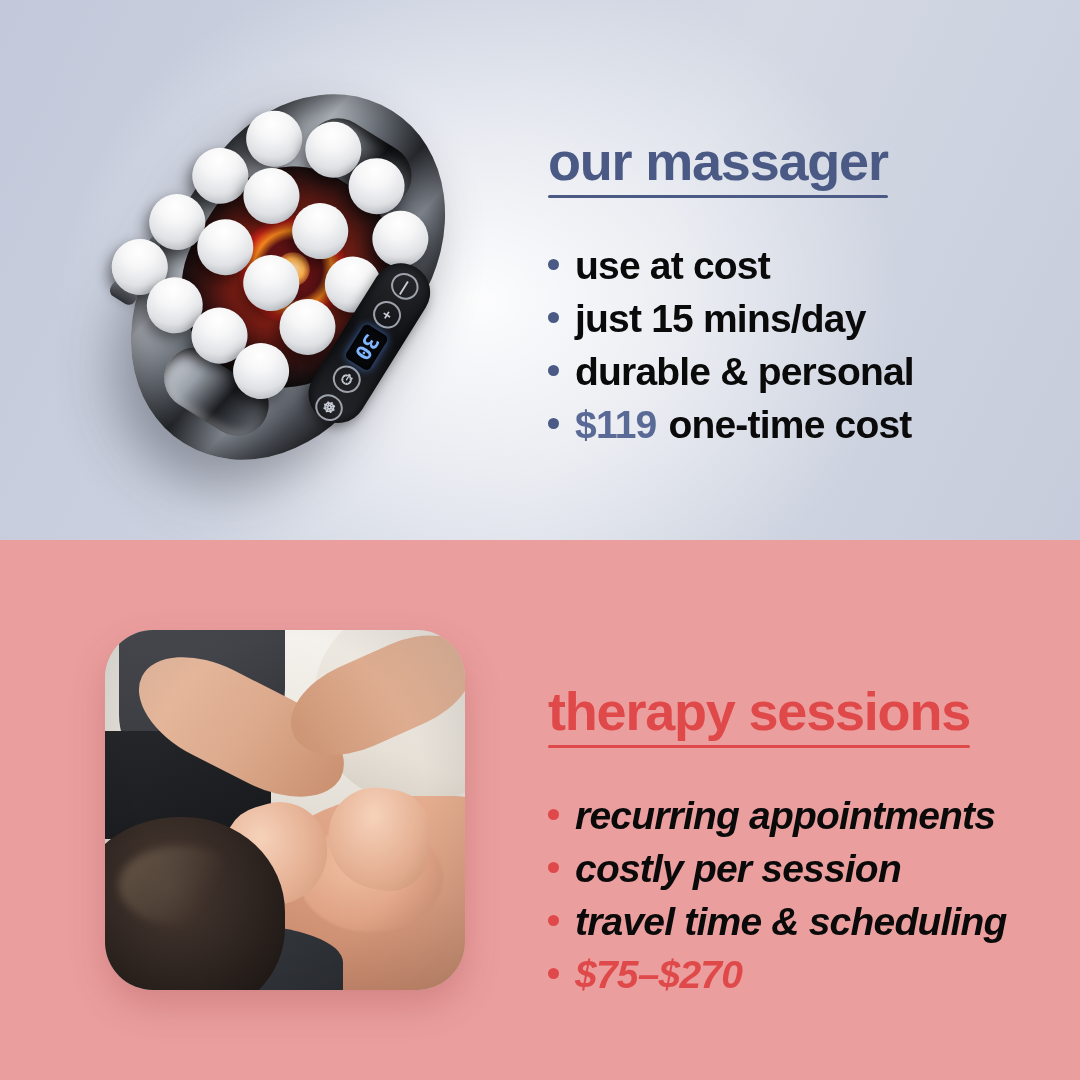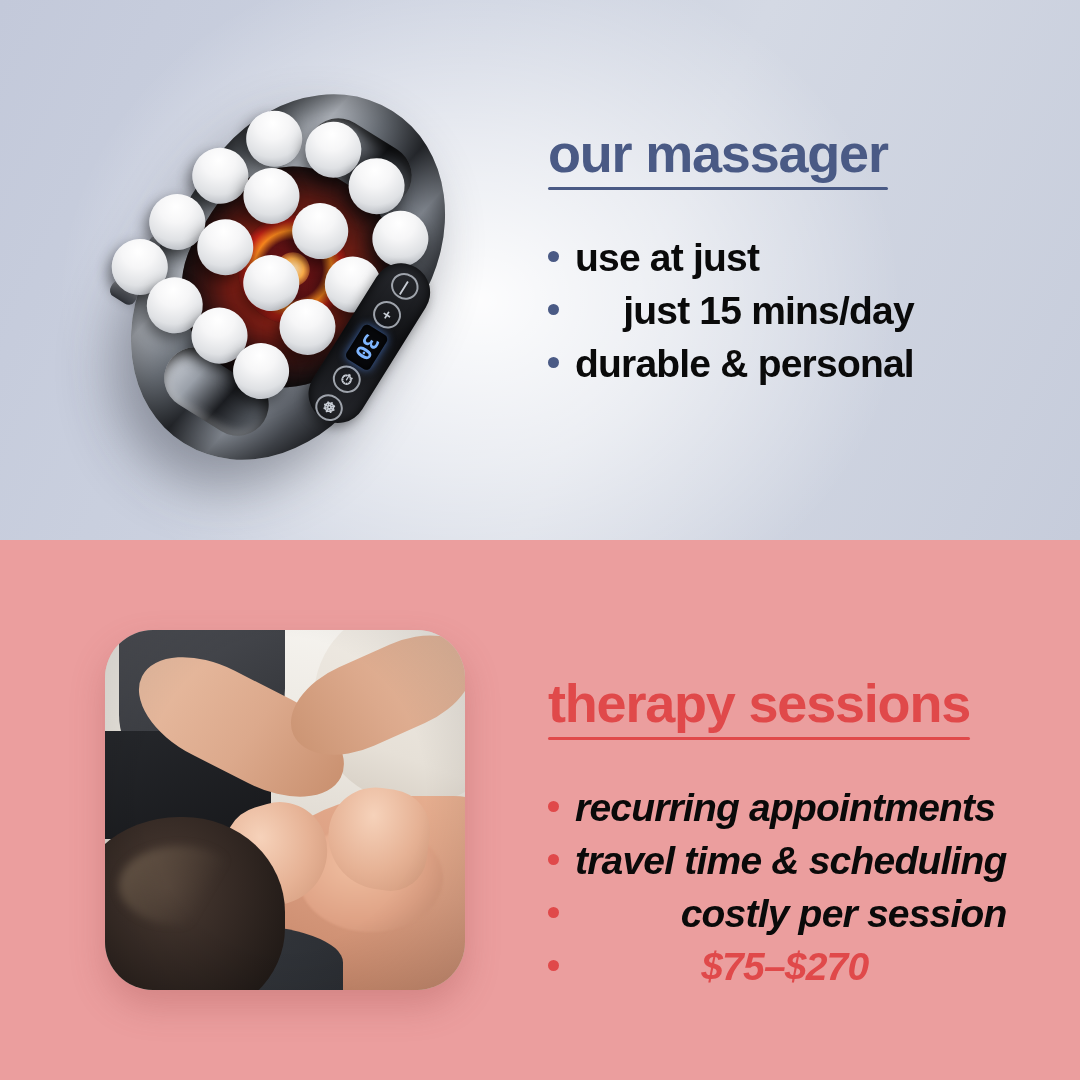--- a/index.html
+++ b/index.html
@@ -23,21 +23,21 @@
   .panel-bottom {
     position:absolute; left:0; top:540px; width:1080px; height:540px;
     background:
       radial-gradient(ellipse 600px 520px at 430px 330px, rgba(255,255,255,0.93) 0%, rgba(255,255,255,0.5) 34%, rgba(255,255,255,0.0) 70%),
       linear-gradient(118deg, #eb9c9c 0%, #ef a8a8 30%, #f2b6b4 58%, #eb9d9d 100%);
     background-color:#eb9e9e;
     overflow:hidden;
   }
 
   
-  .textcol { position:absolute; }
+  .textcol { position:absolute;margin-top:8px; }
   .headline {
     font-weight:900;
     letter-spacing:-1.2px;
     line-height:1.0;
     white-space:nowrap;
     display:inline-block;
     position:relative;
   }
   .headline .rule {
     position:absolute; left:0; right:0; bottom:-10px; height:3px; border-radius:2px;
@@ -47,21 +47,21 @@
   .red-head  { color:#e0494a; font-size:54px;text-align:center; }
   .red-head .rule { background:#e0494a; }
 
   ul.bullets { list-style:none; }
   ul.bullets li {
     display:flex; align-items:baseline;
     font-size:39px; font-weight:800; letter-spacing:-0.8px;
     color:#0a0a0a; white-space:nowrap;
     line-height:1.0;
   }
-  ul.bullets li + li { margin-top:14px;justify-content:space-between; }
+  ul.bullets li + li { margin-top:14px; }
   .dot {
     width:11px; height:11px; border-radius:50%;
     flex:0 0 11px; margin-right:16px; position:relative; top:-9px;
   }
   .dot.blue { background:#4a5a85; }
   .dot.red  { background:#e0494a; }
   .accent-blue { color:#5a6a96; }
   .accent-red  { color:#e0494a; }
 
   
@@ -243,29 +243,35 @@
 
     <div class="textcol" style="left:548px; top:126px;">
       <div class="headline blue-head">
         <span>our massager</span>
         <span class="rule"></span>
       </div>
 
       <ul class="bullets" style="margin-top:58px;">
         <li>
           <span class="dot blue"></span>
-          <span>use at just</span>
+          <span>use at cost</span>
         </li>
         <li>
           <span class="dot blue"></span>
           <span>just 15 mins/day</span>
         </li>
         <li>
           <span class="dot blue"></span>
           <span>durable &amp; personal</span>
+        </li>
+        <li>
+          <span class="dot blue"></span>
+          <span class="accent-blue">$119</span>
+          <span style="width:12px;"></span>
+          <span>one-time cost</span>
         </li>
       </ul>
     </div>
   </section>
 
   <section class="panel-bottom"></section>
 
   <div class="photo">
     <div class="ph-soft">
       <div class="ph-bg"></div>
@@ -293,25 +299,25 @@
       <span class="rule"></span>
     </div>
 
     <ul class="bullets" style="margin-top:58px;font-style:italic;">
       <li>
         <span class="dot red"></span>
         <span>recurring appointments</span>
       </li>
       <li>
         <span class="dot red"></span>
-        <span>travel time &amp; scheduling</span>
+        <span>costly per session</span>
       </li>
       <li>
         <span class="dot red"></span>
-        <span>costly per session</span>
+        <span>travel time &amp; scheduling</span>
       </li>
       <li>
         <span class="dot red"></span>
         <span class="accent-red">$75–$270</span>
         <span style="width:12px;"></span>
       </li>
     </ul>
   </div>
 
 </div>

